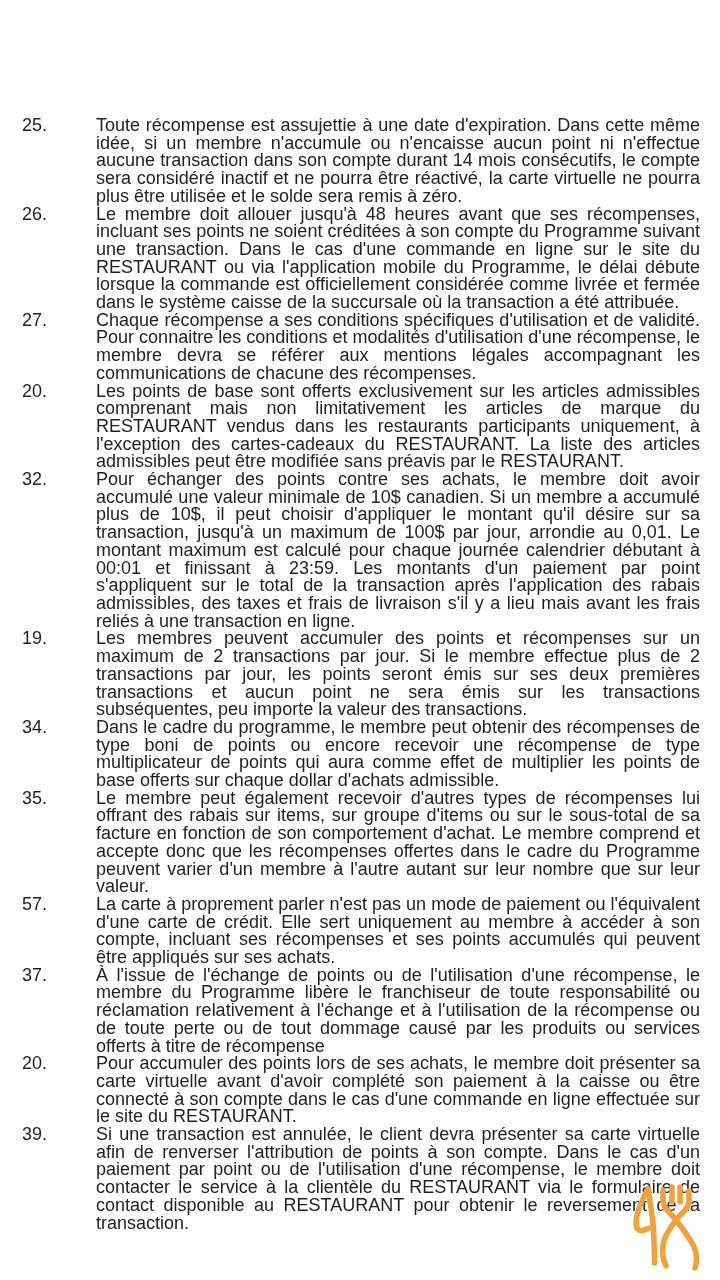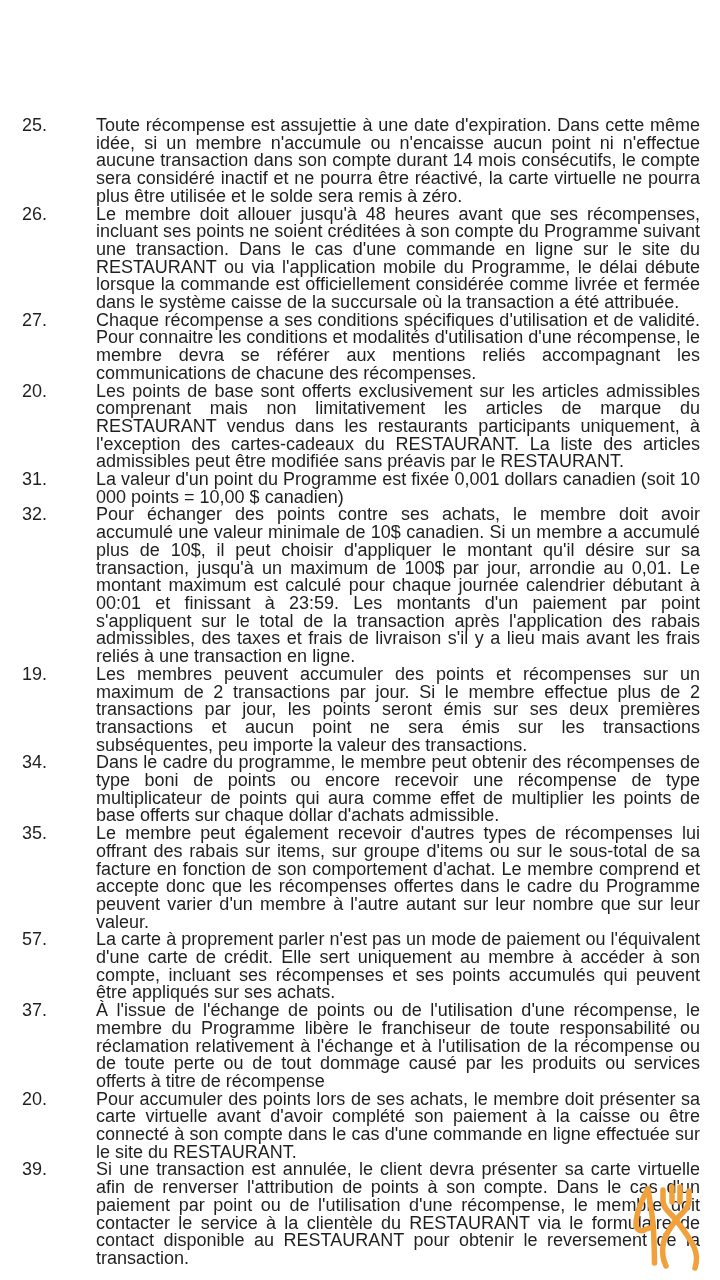--- a/index.html
+++ b/index.html
@@ -83,29 +83,25 @@
       <li>
         <span class="num">25.</span>
         <span class="txt">Toute récompense est assujettie à une date d'expiration. Dans cette même idée, si un membre n'accumule ou n'encaisse aucun point ni n'effectue aucune transaction dans son compte durant 14 mois consécutifs, le compte sera considéré inactif et ne pourra être réactivé, la carte virtuelle ne pourra plus être utilisée et le solde sera remis à zéro.</span>
       </li>
       <li>
         <span class="num">26.</span>
         <span class="txt">Le membre doit allouer jusqu'à 48 heures avant que ses récompenses, incluant ses points ne soient créditées à son compte du Programme suivant une transaction. Dans le cas d'une commande en ligne sur le site du RESTAURANT ou via l'application mobile du Programme, le délai débute lorsque la commande est officiellement considérée comme livrée et fermée dans le système caisse de la succursale où la transaction a été attribuée.</span>
       </li>
       <li>
         <span class="num">27.</span>
-        <span class="txt">Chaque récompense a ses conditions spécifiques d'utilisation et de validité. Pour connaitre les conditions et modalités d'utilisation d'une récompense, le membre devra se référer aux mentions reliés accompagnant les communications de chacune des récompenses.</span>
+        <span class="txt">Chaque récompense a ses conditions spécifiques d'utilisation et de validité. Pour connaitre les conditions et modalités d'utilisation d'une récompense, le membre devra se référer aux mentions légales accompagnant les communications de chacune des récompenses.</span>
       </li>
       <li>
         <span class="num">20.</span>
         <span class="txt">Les points de base sont offerts exclusivement sur les articles admissibles comprenant mais non limitativement les articles de marque du RESTAURANT vendus dans les restaurants participants uniquement, à l'exception des cartes-cadeaux du RESTAURANT. La liste des articles admissibles peut être modifiée sans préavis par le RESTAURANT.</span>
-      </li>
-      <li>
-        <span class="num">31.</span>
-        <span class="txt">La valeur d'un point du Programme est fixée 0,001 dollars canadien (soit 10 000 points = 10,00 $ canadien)</span>
       </li>
       <li>
         <span class="num">32.</span>
         <span class="txt">Pour échanger des points contre ses achats, le membre doit avoir accumulé une valeur minimale de 10$ canadien. Si un membre a accumulé plus de 10$, il peut choisir d'appliquer le montant qu'il désire sur sa transaction, jusqu'à un maximum de 100$ par jour, arrondie au 0,01. Le montant maximum est calculé pour chaque journée calendrier débutant à 00:01 et finissant à 23:59. Les montants d'un paiement par point s'appliquent sur le total de la transaction après l'application des rabais admissibles, des taxes et frais de livraison s'il y a lieu mais avant les frais reliés à une transaction en ligne.</span>
       </li>
       <li>
         <span class="num">19.</span>
         <span class="txt">Les membres peuvent accumuler des points et récompenses sur un maximum de 2 transactions par jour. Si le membre effectue plus de 2 transactions par jour, les points seront émis sur ses deux premières transactions et aucun point ne sera émis sur les transactions subséquentes, peu importe la valeur des transactions.</span>
       </li>
       <li>

